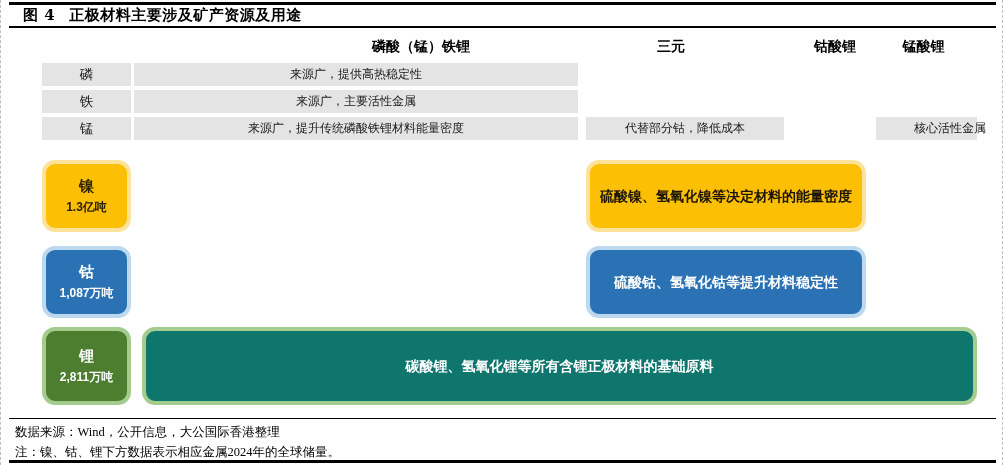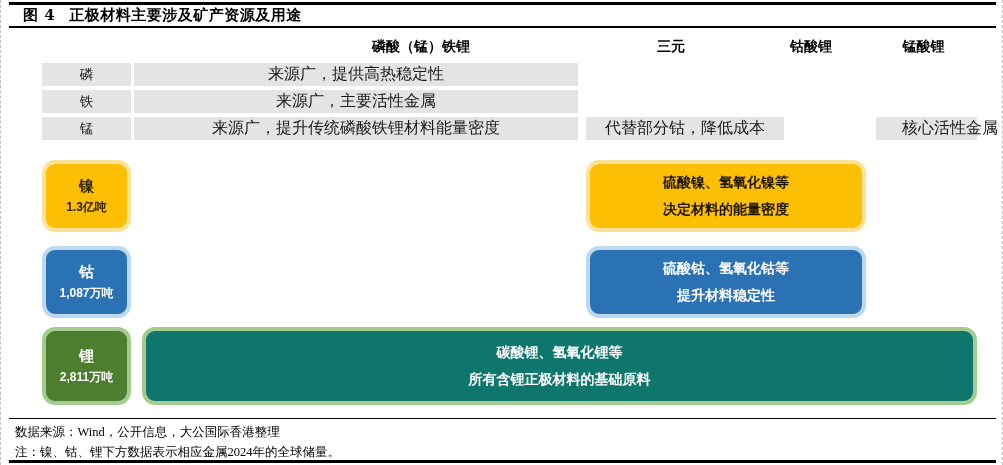--- a/index.html
+++ b/index.html
@@ -39,28 +39,28 @@
   
   .col-head {
     position: absolute;
     font-size: 14px; font-weight: bold;
     text-align: center;
     white-space: nowrap;
     font-family: "DejaVu Sans", "Liberation Sans", sans-serif;
   }
   #h-lfp { left: 265px; top: 38px; width: 310px; }
   #h-nmc { left: 600px; top: 38px; width: 140px; }
-  #h-lco { left: 760px; top: 38px; width: 100px; }
+  #h-lco { left: 784px; top: 38px; width: 100px; }
   #h-lmo { left: 870px; top: 38px; width: 105px; }
   
   .cell {
     position: absolute;
     background: #e4e4e4;
     display: flex; align-items: center; justify-content: center;
-    font-size: 16px;
+    font-size: 12px;
     color: #1a1a1a;
     white-space: nowrap;
     font-family: "DejaVu Sans", "Liberation Sans", sans-serif;
   }
   .cell.label { font-size: 13.5px; }
   
   .r1 { top: 63px; height: 23px; }
   .r2 { top: 90px; height: 23px; }
   .r3 { top: 117px; height: 23px; }
   .c-elem { left: 41px;  width: 89px; }
@@ -88,21 +88,21 @@
     background: #2b72b4; border: 4px solid #bcd9ef; color: #ffffff;
   }
   #chip-li {
     top: 327px; height: 78px;
     background: #4d7d2e; border: 4px solid #a5cc8f; color: #ffffff;
   }
   
   .desc {
     position: absolute;
     border-radius: 13px;
-    display: flex; flex-direction: column;
+    display: flex; flex-direction: row;
     align-items: center; justify-content: center;
     text-align: center;
   }
   .desc .l { font-size: 14px; font-weight: bold; line-height: 1.9; white-space: nowrap; }
   #desc-ni {
     left: 585px; top: 160px; width: 280px; height: 72px;
     background: #fcbf04; border: 4px solid #fde39a; color: #1d1600;
   }
   #desc-co {
     left: 585px; top: 246px; width: 280px; height: 72px;

